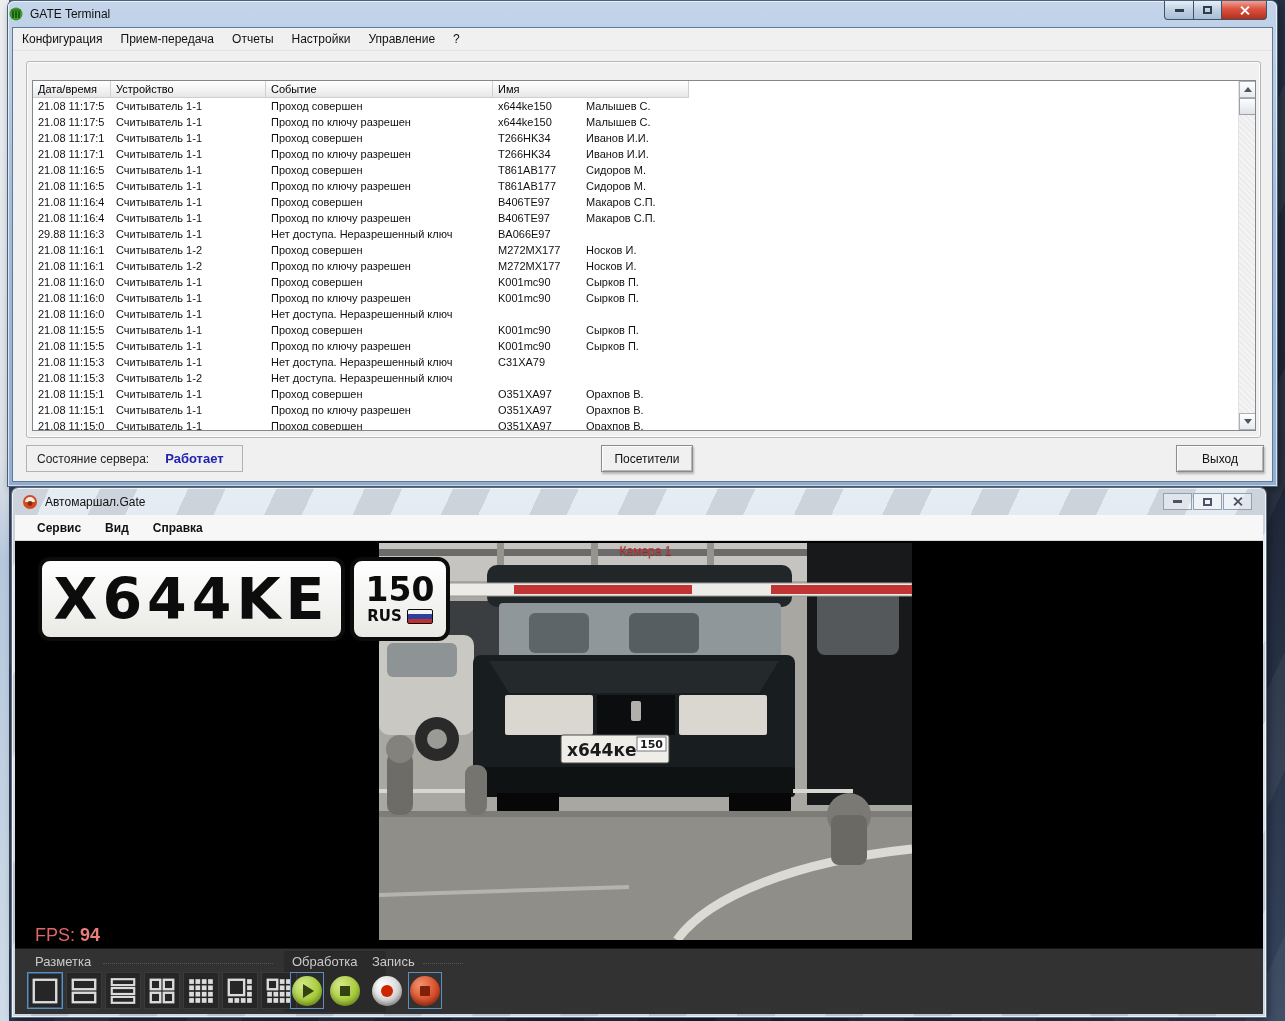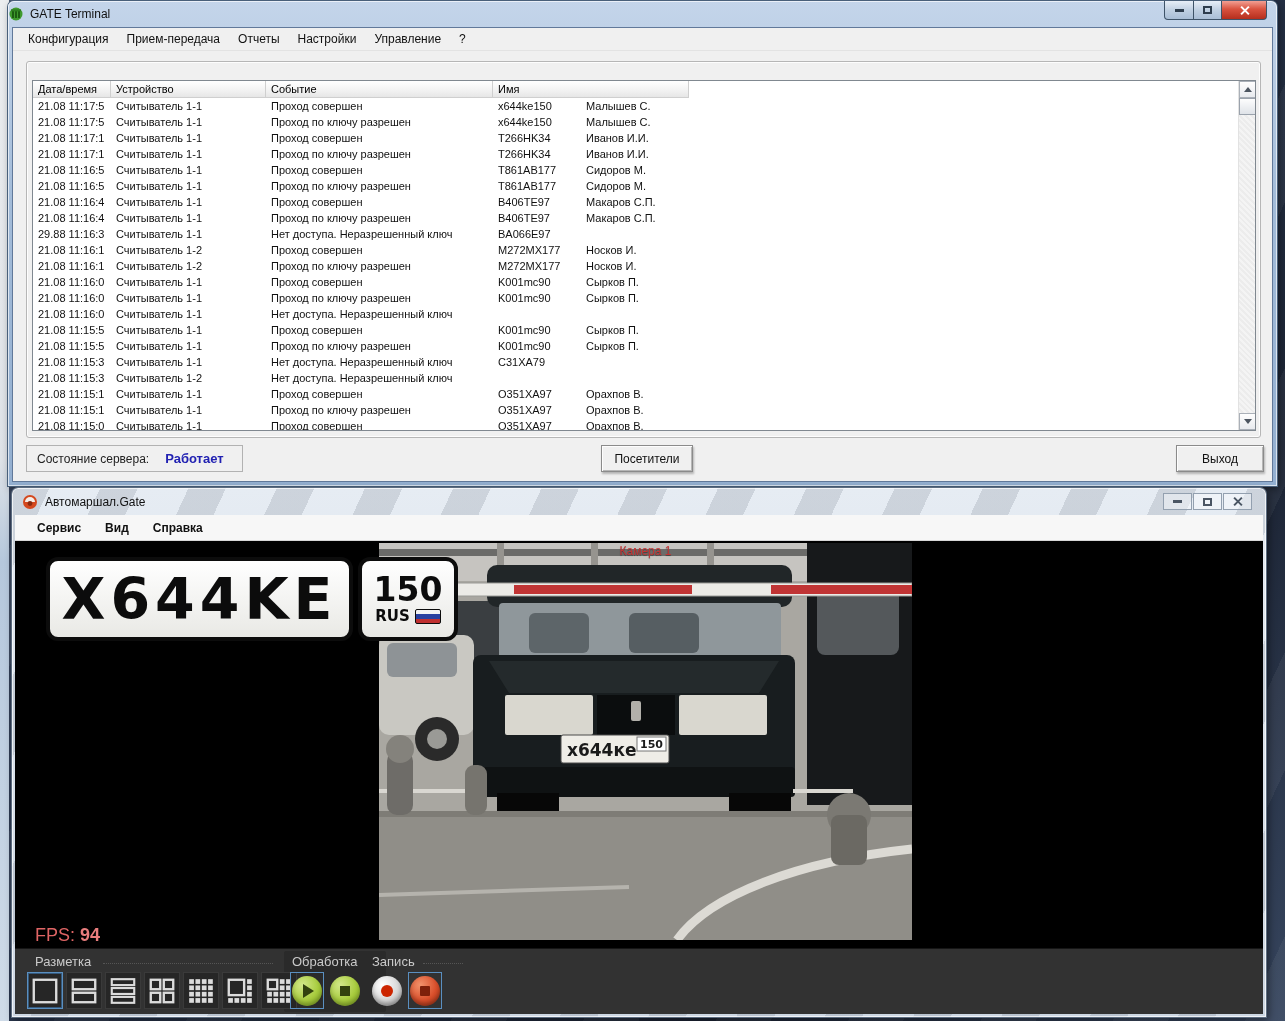--- a/index.html
+++ b/index.html
@@ -30,21 +30,21 @@
     background:linear-gradient(#f2a093,#d9533f 45%,#b52e1d); }
   .g-min { width:9px; height:3px; background:#2e3d4d; }
   .g-max { width:9px; height:8px; border:2px solid #2e3d4d; }
   .g-x { position:relative; width:11px; height:11px; }
   .g-x::before,.g-x::after { content:""; position:absolute; left:5px; top:0; width:2px; height:11px; background:#fff; }
   .g-x::before { transform:rotate(45deg); } .g-x::after { transform:rotate(-45deg); }
   .g-x2::before,.g-x2::after { background:#4a5563; }
 
   .client1 { position:absolute; left:4px; right:4px; top:26px; bottom:4px;
     background:#f0f0f0; border:1px solid #61799a; }
-  .menubar1 { height:23px; display:flex; align-items:center; padding-left:6px;
+  .menubar1 { height:23px; display:flex; align-items:center; padding-left:0;
     font-size:12px; color:#111; background:#f0f0f0; border-bottom:1px solid #e3e3e3; }
   .menu-item { padding:3px 9px; cursor:default; }
 
   .groupbox { position:absolute; left:13px; right:11px; top:33px; height:377px;
     border:1px solid #b6b6b6; border-radius:3px; box-shadow:inset 0 0 0 1px #fdfdfd; }
   .group-label { position:absolute; top:-8px; left:9px; background:#f0f0f0;
     padding:0 4px; font-size:12px; color:#222;margin-top:36px; }
 
   .listview { position:absolute; left:5px; right:4px; top:18px; bottom:6px;
     background:#fff; border:1px solid #808890; overflow:hidden; }
@@ -100,21 +100,21 @@
     background:#f7f7f7; border-bottom:1px solid #d7d7d7; font-size:12px; color:#111; }
   .menubar2 .menu-item { padding:4px 12px;font-weight:bold; }
 
   .videoarea { position:relative; height:407px; background:#000; overflow:hidden; }
   .video { position:absolute; left:364px; top:2px; width:533px; height:397px; }
   .camera-label { position:absolute; left:364px; width:533px; top:3px; text-align:center;
     font-size:12px; color:#c53434; text-shadow:0 1px 1px rgba(0,0,0,.4); }
   .fps { position:absolute; left:20px; bottom:2px; font-size:18px; color:#e06565; }
   .fps b { color:#e87d7d; }
 
-  .plate-ov { position:absolute; left:31px; top:16px; width:412px; height:84px; display:flex; gap:5px; }
+  .plate-ov { position:absolute; left:23px; top:16px; width:412px; height:84px; display:flex; gap:5px; }
   .plate-main { flex:1; background:linear-gradient(#ffffff,#e9e9e5); border:4px solid #0c0c0c; border-radius:12px;
     display:flex; align-items:center; justify-content:center;
     font-family:"DejaVu Sans", sans-serif; font-weight:bold; font-size:57px; letter-spacing:5px; color:#0c0c0c; }
   .plate-reg { width:100px; background:linear-gradient(#ffffff,#e9e9e5); border:4px solid #0c0c0c; border-radius:12px;
     display:flex; flex-direction:column; align-items:center; justify-content:center; gap:1px;
     font-family:"DejaVu Sans", sans-serif; color:#0c0c0c; }
   .reg-num { font-size:33px; font-weight:bold; line-height:1; }
   .reg-bottom { display:flex; align-items:center; gap:5px; }
   .reg-country { font-size:15px; font-weight:bold; }
   .flag { width:26px; height:15px; border:1px solid #0c0c0c; border-radius:2px; overflow:hidden;

